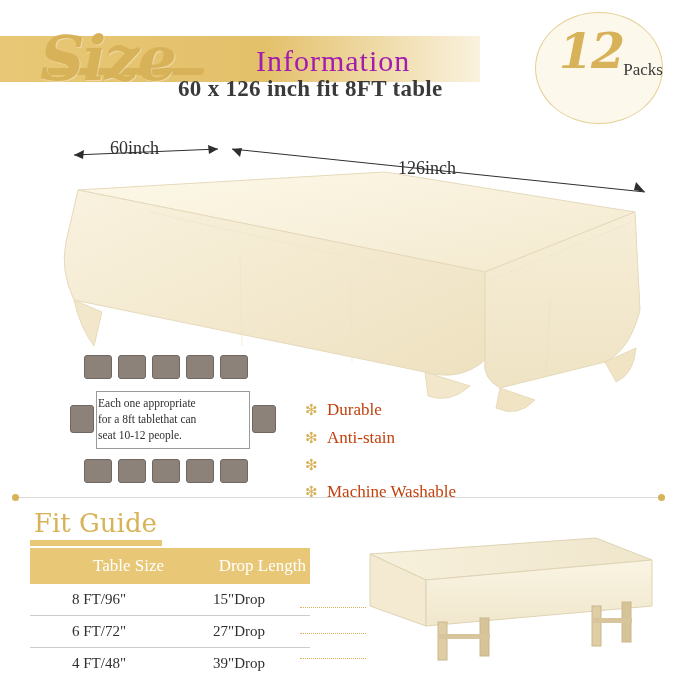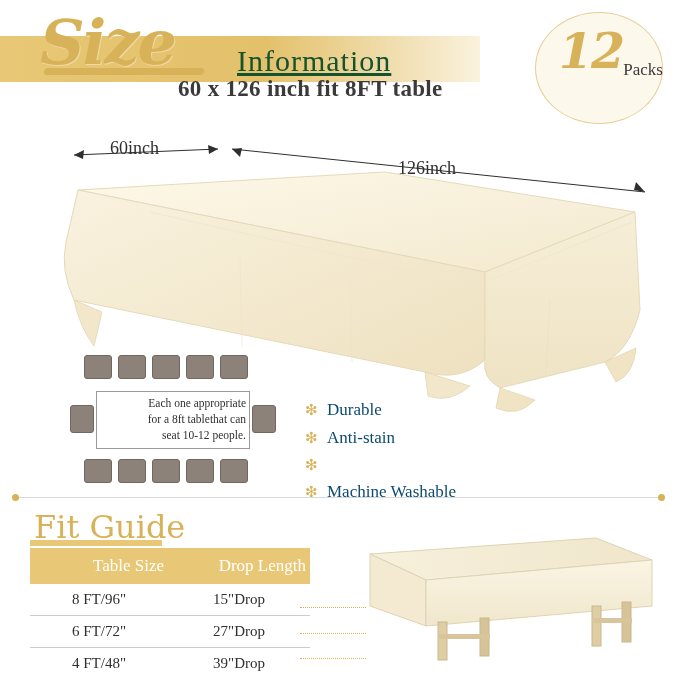--- a/index.html
+++ b/index.html
@@ -27,45 +27,44 @@
     width: 679px; height: 130px;
   }
   .header-band {
     position: absolute;
     left: 0; top: 36px;
     width: 480px; height: 46px;
     background: linear-gradient(90deg, #e8c876 0%, #e3c06a 55%, rgba(235,203,122,0.25) 100%);
   }
   .size-script {
     position: absolute;
-    left: 40px; top: 6px;
+    left: 40px; top: 22px;
     font-family: "DejaVu Serif", serif;
     font-style: italic;
     font-size: 62px;
     font-weight: 700;
     color: #d8b258;
     letter-spacing: -2px;
     text-shadow: 1px 1px 0 rgba(255,255,255,0.35);
   }
   .size-underline {
     position: absolute;
     left: 44px; top: 68px;
     width: 160px; height: 7px;
     background: #d8b258;
     border-radius: 4px;
     transform: skewX(-12deg);
   }
   .info-word {
     position: absolute;
-    left: 237px; top: 44px;
+    left: 256px; top: 44px;
     font-family: "Liberation Serif", serif;
     font-size: 30px;
-    color: #14532d;
+    color: #a21caf;
     letter-spacing: 1px;
-    text-decoration: underline;
   }
   .subtitle {
     position: absolute;
     left: 178px; top: 76px;
     font-size: 23px;
     color: #3a3a3a;
     letter-spacing: 0.3px;
     font-weight: bold;
   }
   .packs-circle {
@@ -125,21 +124,21 @@
     position: absolute;
     left: 26px; top: 36px;
     width: 152px; height: 56px;
     border: 1px solid #9a9a9a;
     background: #ffffff;
   }
   .table-text {
     position: absolute;
     left: 28px; top: 40px;
     width: 148px;
-    text-align: right;
+    text-align: left;
     font-size: 11.5px;
     line-height: 16px;
     color: #2f2f2f;
   }
 
   
   .features {
     position: absolute;
     left: 305px; top: 400px;
     width: 260px;
@@ -150,21 +149,21 @@
     margin-bottom: 8px;
   }
   .feature-bullet {
     color: #d8b258;
     font-size: 15px;
     margin-right: 8px;
     width: 14px;
   }
   .feature-text {
     font-size: 17px;
-    color: #0c4a6e;
+    color: #c2410c;
   }
 
   
   .divider {
     position: absolute;
     left: 18px; top: 497px;
     width: 643px; height: 1px;
     background: #d9d9d9;
   }
   .divider-dot {
@@ -173,21 +172,21 @@
     width: 7px; height: 7px;
     border-radius: 50%;
     background: #d8b258;
   }
   .divider-dot.right { left: 658px; }
 
   
   .fit-title {
     position: absolute;
     left: 34px; top: 508px;
-    font-size: 32px;
+    font-size: 26px;
     color: #d8b258;
     font-family: "DejaVu Serif", serif;
   }
   .fit-title-bar {
     position: absolute;
     left: 30px; top: 540px;
     width: 132px; height: 6px;
     background: #e8c876;
   }
   .fit-table {

